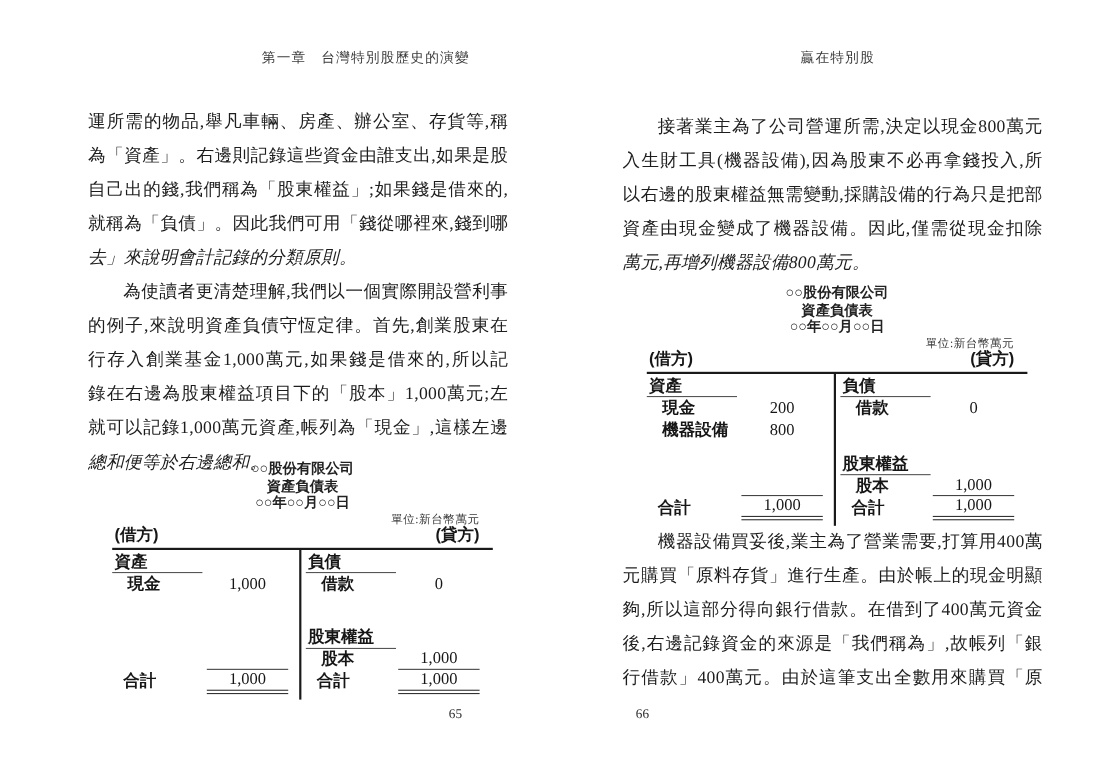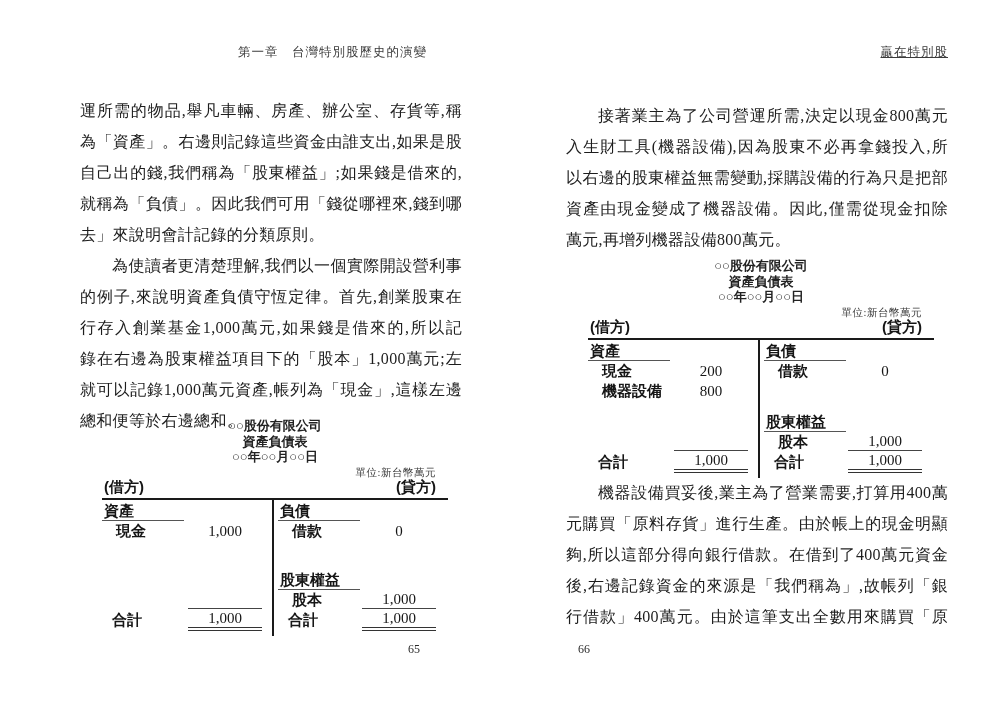--- a/index.html
+++ b/index.html
@@ -12,34 +12,34 @@
   #pageL{left:80px;}
   #pageR{left:566px;}
 
   
   .rhead{
     position:absolute;top:44px;left:0;width:100%;box-sizing:border-box;
     font-family:"Liberation Sans","DejaVu Sans",sans-serif;
     font-size:12.5px;color:#3b3b3b;letter-spacing:1px;
   }
   .rhead.lft{text-align:right;padding-right:35px;}
-  .rhead.rgt{text-align:right;padding-left:9px;text-decoration:underline;}
+  .rhead.rgt{text-align:center;padding-left:9px;}
 
   
   .btext{position:absolute;left:0;width:382px;font-size:16px;color:#1d1d1d;}
   #bodyL{top:95px;}
   #bodyR1{top:100px;}
   #bodyR2{top:477px;}
   .line{
     height:31px;line-height:31px;overflow:hidden;
     text-align:justify;text-align-last:justify;text-justify:inter-character;
     letter-spacing:0.3px;
   }
   .line.ind{text-indent:2em;}
-  .line.pend{text-align-last:left;}
+  .line.pend{text-align-last:left;font-style:italic;}
 
   
   .bsheet{position:absolute;left:22px;width:346px;color:#161616;}
   #sheetL{top:418px;}
   #sheetR{top:258px;}
   .bs-head{
     text-align:center;font-weight:bold;font-size:13px;line-height:15.5px;
     font-family:"Liberation Sans","DejaVu Sans",sans-serif;color:#222;
   }
   .bs-unit{

